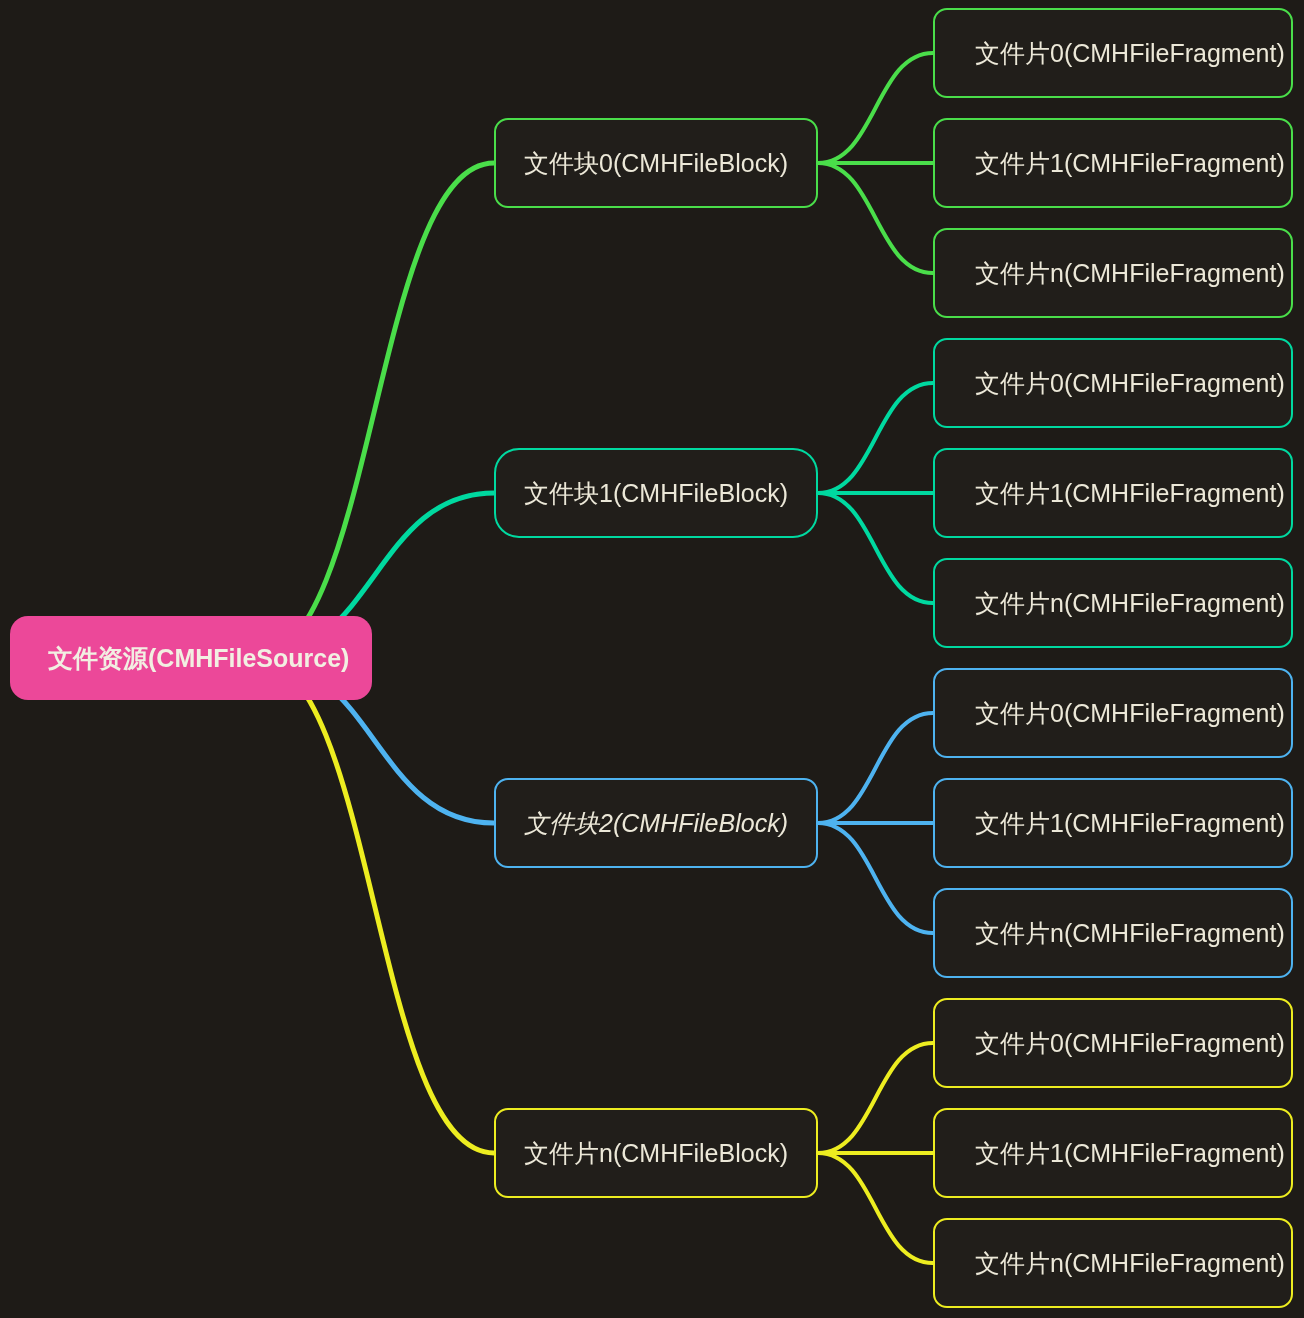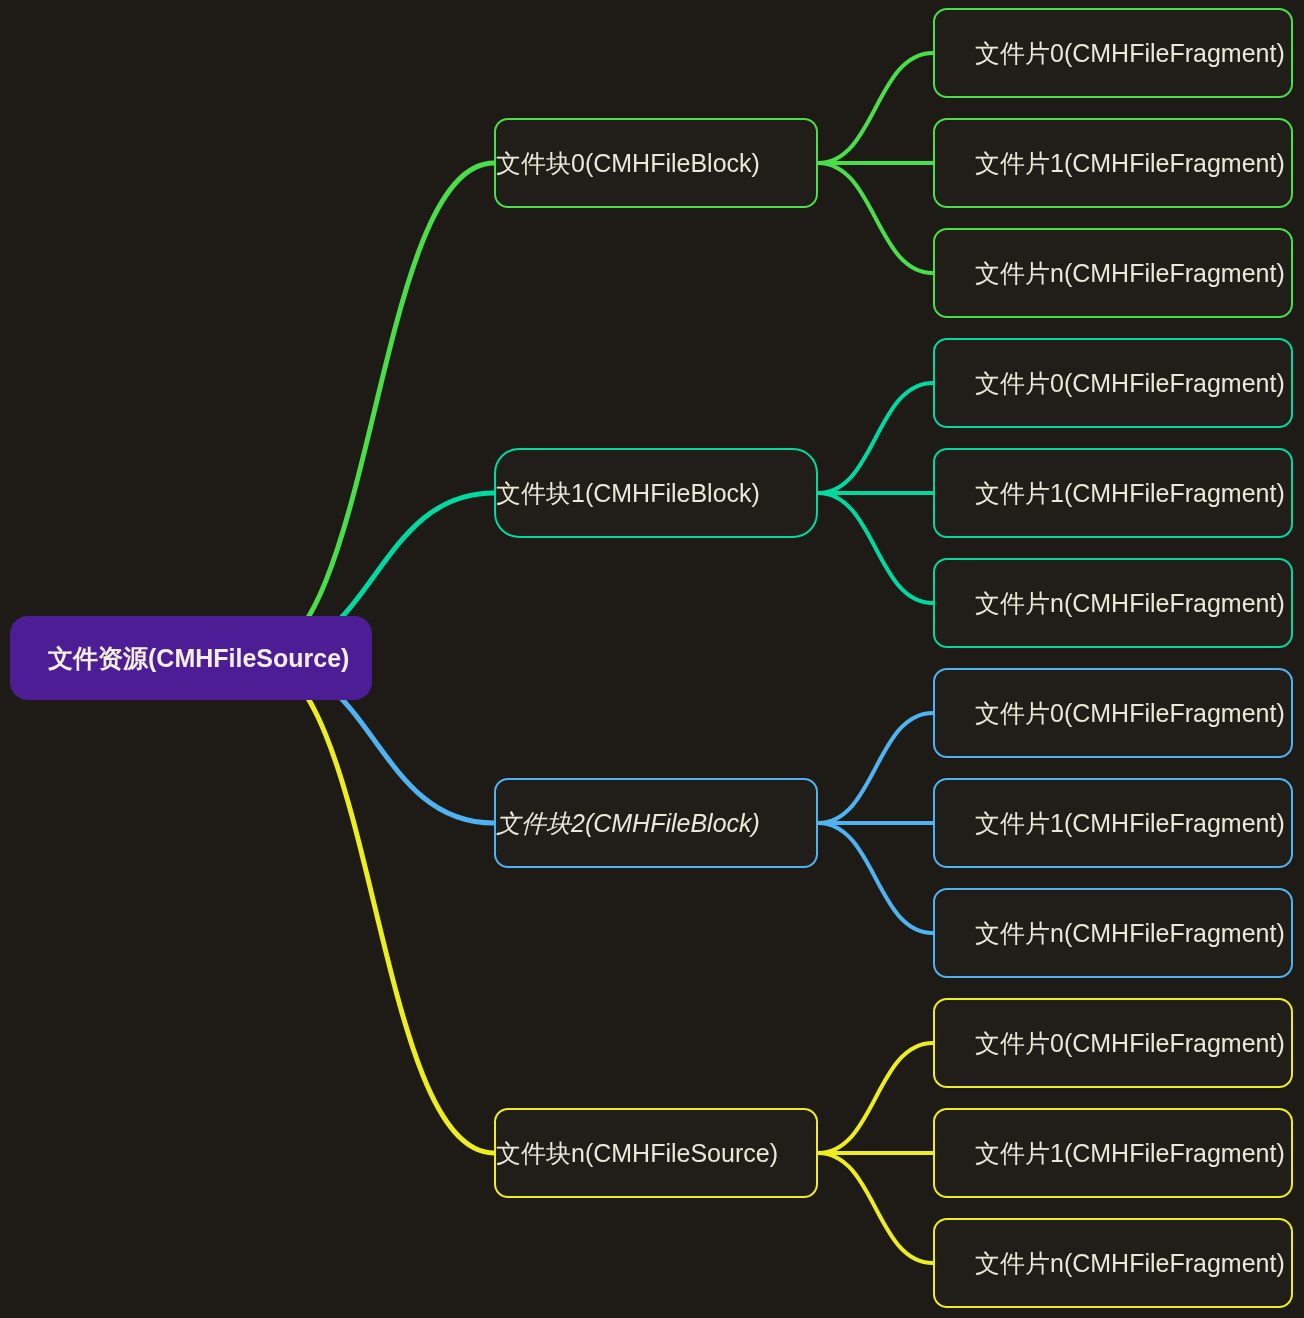--- a/index.html
+++ b/index.html
@@ -30,31 +30,31 @@
     align-items: center;
     border-radius: 14px;
     background: #211e1a;
     border: 2px solid #777;
     color: #ece8d8;
     font-size: 25px;
     line-height: 1.2;
     white-space: nowrap;
   }
   .node-root {
-    background: #4c1d95;
+    background: #ec4899;
     border: none;
     border-radius: 18px;
     font-weight: bold;
     color: #f2efe2;
     justify-content: flex-start;
     z-index: 5;
   }
   .node-root .node-label { padding-left: 38px; }
   .node-block {
-    justify-content: flex-start;
+    justify-content: center;
     z-index: 4;
   }
   .node-leaf {
     justify-content: flex-start;
     z-index: 4;
   }
   .node-leaf .node-label { padding-left: 40px; }
   .node-label {
     display: block;
   }
@@ -115,21 +115,21 @@
       <div class="node node-leaf" style="left: 933px; top: 668px; width: 360px; height: 90px; border-color: rgb(78, 179, 240);">
         <span class="node-label">文件片0(CMHFileFragment)</span>
       </div>
       <div class="node node-leaf" style="left: 933px; top: 778px; width: 360px; height: 90px; border-color: rgb(78, 179, 240);">
         <span class="node-label">文件片1(CMHFileFragment)</span>
       </div>
       <div class="node node-leaf" style="left: 933px; top: 888px; width: 360px; height: 90px; border-color: rgb(78, 179, 240);">
         <span class="node-label">文件片n(CMHFileFragment)</span>
       </div>
       <div class="node node-block" style="left: 494px; top: 1108px; width: 324px; height: 90px; border-color: rgb(237, 237, 32);">
-        <span class="node-label">文件块n(CMHFileSource)</span>
+        <span class="node-label">文件片n(CMHFileBlock)</span>
       </div>
       <div class="node node-leaf" style="left: 933px; top: 998px; width: 360px; height: 90px; border-color: rgb(237, 237, 32);">
         <span class="node-label">文件片0(CMHFileFragment)</span>
       </div>
       <div class="node node-leaf" style="left: 933px; top: 1108px; width: 360px; height: 90px; border-color: rgb(237, 237, 32);">
         <span class="node-label">文件片1(CMHFileFragment)</span>
       </div>
       <div class="node node-leaf" style="left: 933px; top: 1218px; width: 360px; height: 90px; border-color: rgb(237, 237, 32);">
         <span class="node-label">文件片n(CMHFileFragment)</span>
       </div>

